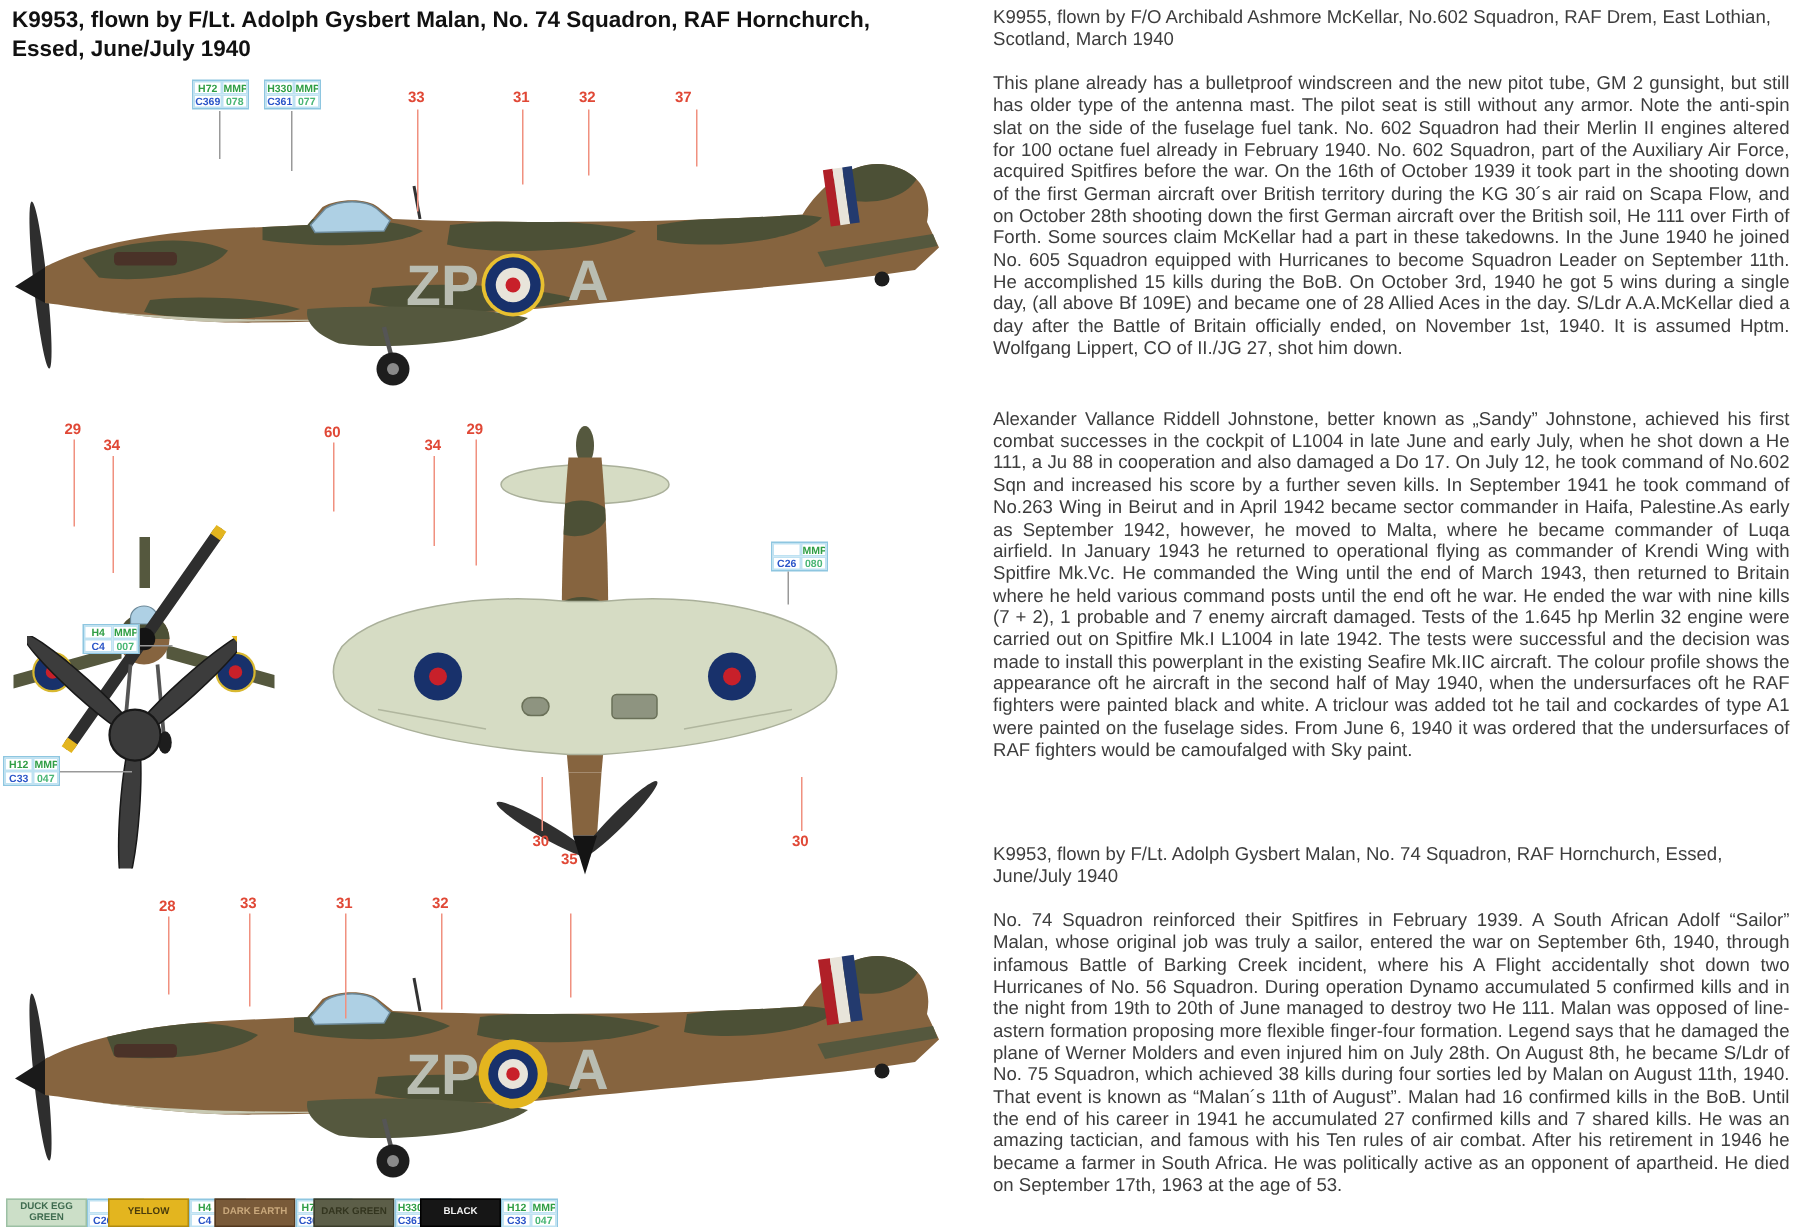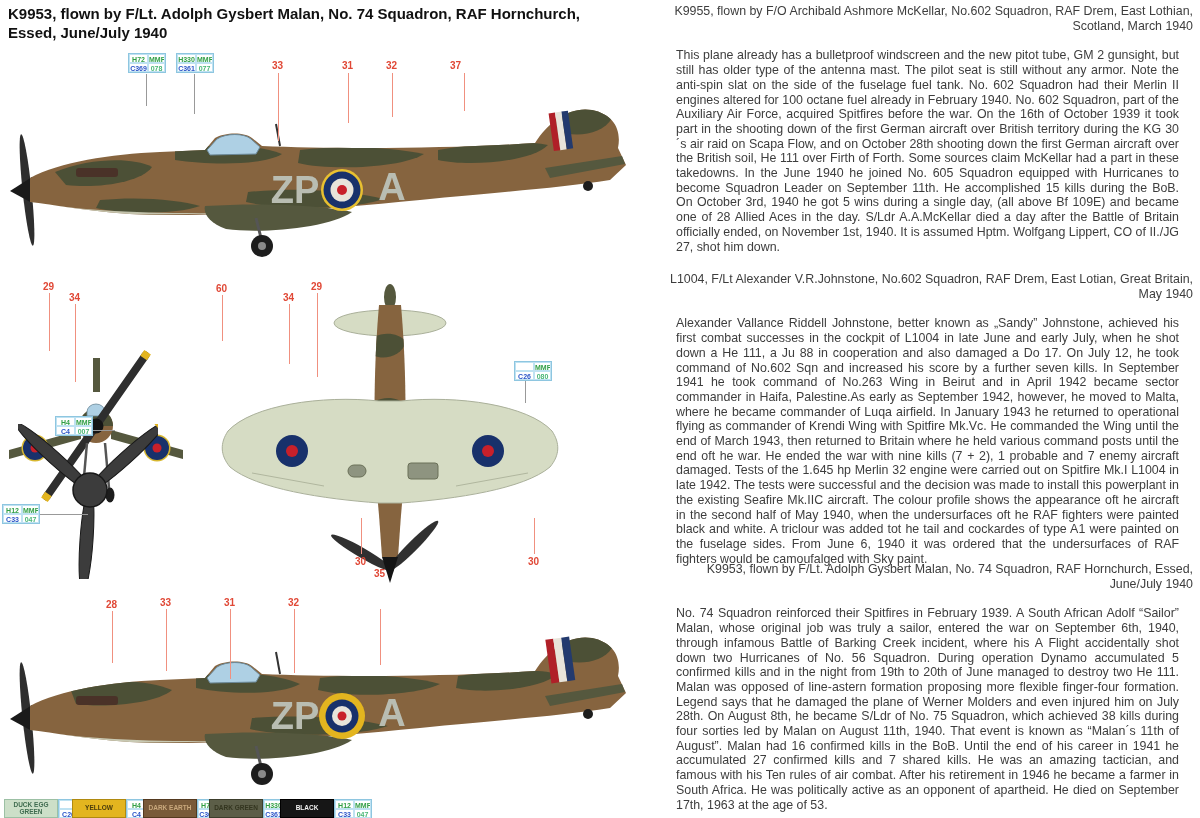--- a/index.html
+++ b/index.html
@@ -1,22 +1,22 @@
 <!DOCTYPE html>
 <html><head>
 <meta charset="utf-8">
 <style>
   html,body{margin:0;padding:0;background:#ffffff;}
   .page{position:relative;width:1200px;height:818px;background:#fff;overflow:hidden;
         font-family:"Liberation Sans",sans-serif;color:#3d3d3d;}
   .title{position:absolute;left:8px;top:4px;width:610px;font-size:15px;font-weight:bold;
          color:#111;line-height:1.28;}
   .article{position:absolute;left:662px;width:531px;font-size:12.4px;line-height:14.7px;}
-  .article .heading{margin:0 0 15px 0;text-align:right;}
-  .article .body{margin:14px;text-align:justify;}
+  .article .heading{margin:0 0 15px 0;text-align:left;}
+  .article .body{margin:0;text-align:justify;}
   
   .chip{position:absolute;display:grid;grid-template-columns:19px 17px;grid-auto-rows:9px;
         background:#fff;border:1px solid #8ec6e0;font-size:7px;line-height:9px;text-align:center;
         font-weight:bold;}
   .chip span{display:block;border:0.5px solid #bfe2f2;overflow:hidden;}
   .chip .h{color:#2f9e44;}
   .chip .m{color:#2f9e44;}
   .chip .c{color:#2b55c8;}
   .chip .n{color:#49b675;}
   
@@ -302,21 +302,20 @@
   <span class="cnum" style="left:288px;top:597px">32</span>
   <div class="rline" style="left:294px;top:609px;height:64px"></div>
   <span class="cnum" style="left:374px;top:568px">35</span>
   <div class="rline" style="left:380px;top:609px;height:56px"></div>
 
   <div class="article" style="top:4px">
     <p class="heading">K9955, flown by F/O Archibald Ashmore McKellar, No.602 Squadron, RAF Drem, East Lothian, Scotland, March 1940</p>
     <p class="body">This plane already has a bulletproof windscreen and the new pitot tube, GM 2 gunsight, but still has older type of the antenna mast. The pilot seat is still without any armor. Note the anti-spin slat on the side of the fuselage fuel tank. No. 602 Squadron had their Merlin II engines altered for 100 octane fuel already in February 1940. No. 602 Squadron, part of the Auxiliary Air Force, acquired Spitfires before the war. On the 16th of October 1939 it took part in the shooting down of the first German aircraft over British territory during the KG 30´s air raid on Scapa Flow, and on October 28th shooting down the first German aircraft over the British soil, He 111 over Firth of Forth. Some sources claim McKellar had a part in these takedowns. In the June 1940 he joined No. 605 Squadron equipped with Hurricanes to become Squadron Leader on September 11th. He accomplished 15 kills during the BoB. On October 3rd, 1940 he got 5 wins during a single day, (all above Bf 109E) and became one of 28 Allied Aces in the day. S/Ldr A.A.McKellar died a day after the Battle of Britain officially ended, on November 1st, 1940. It is assumed Hptm. Wolfgang Lippert, CO of II./JG 27, shot him down.</p>
   </div>
   <div class="article" style="top:272px">
-    <p class="heading">L1004, F/Lt Alexander V.R.Johnstone, No.602 Squadron, RAF Drem, East Lotian, Great Britain, May 1940</p>
     <p class="body">Alexander Vallance Riddell Johnstone, better known as „Sandy” Johnstone, achieved his first combat successes in the cockpit of L1004 in late June and early July, when he shot down a He 111, a Ju 88 in cooperation and also damaged a Do 17. On July 12, he took command of No.602 Sqn and increased his score by a further seven kills. In September 1941 he took command of No.263 Wing in Beirut and in April 1942 became sector commander in Haifa, Palestine.As early as September 1942, however, he moved to Malta, where he became commander of Luqa airfield. In January 1943 he returned to operational flying as commander of Krendi Wing with Spitfire Mk.Vc. He commanded the Wing until the end of March 1943, then returned to Britain where he held various command posts until the end oft he war. He ended the war with nine kills (7 + 2), 1 probable and 7 enemy aircraft damaged. Tests of the 1.645 hp Merlin 32 engine were carried out on Spitfire Mk.I L1004 in late 1942. The tests were successful and the decision was made to install this powerplant in the existing Seafire Mk.IIC aircraft. The colour profile shows the appearance oft he aircraft in the second half of May 1940, when the undersurfaces oft he RAF fighters were painted black and white. A triclour was added tot he tail and cockardes of type A1 were painted on the fuselage sides. From June 6, 1940 it was ordered that the undersurfaces of RAF fighters would be camoufalged with Sky paint.</p>
   </div>
   <div class="article" style="top:562px">
     <p class="heading">K9953, flown by F/Lt. Adolph Gysbert Malan, No. 74 Squadron, RAF Hornchurch, Essed, June/July 1940</p>
     <p class="body">No. 74 Squadron reinforced their Spitfires in February 1939. A South African Adolf “Sailor” Malan, whose original job was truly a sailor, entered the war on September 6th, 1940, through infamous Battle of Barking Creek incident, where his A Flight accidentally shot down two Hurricanes of No. 56 Squadron. During operation Dynamo accumulated 5 confirmed kills and in the night from 19th to 20th of June managed to destroy two He 111. Malan was opposed of line-astern formation proposing more flexible finger-four formation. Legend says that he damaged the plane of Werner Molders and even injured him on July 28th. On August 8th, he became S/Ldr of No. 75 Squadron, which achieved 38 kills during four sorties led by Malan on August 11th, 1940. That event is known as “Malan´s 11th of August”. Malan had 16 confirmed kills in the BoB. Until the end of his career in 1941 he accumulated 27 confirmed kills and 7 shared kills. He was an amazing tactician, and famous with his Ten rules of air combat. After his retirement in 1946 he became a farmer in South Africa. He was politically active as an opponent of apartheid. He died on September 17th, 1963 at the age of 53.</p>
   </div>
 
   <div class="legend">
     <div class="lentry" style="left:0">
       <div class="swatch sw-duck">DUCK EGG GREEN</div>

